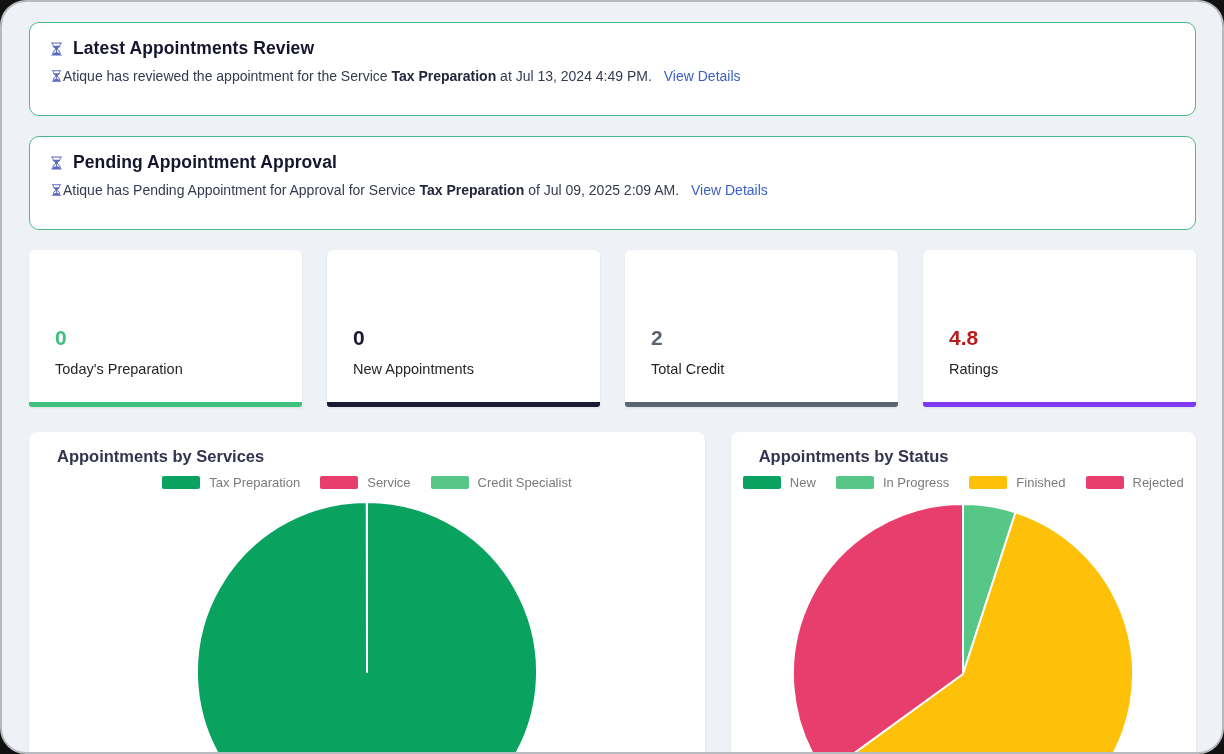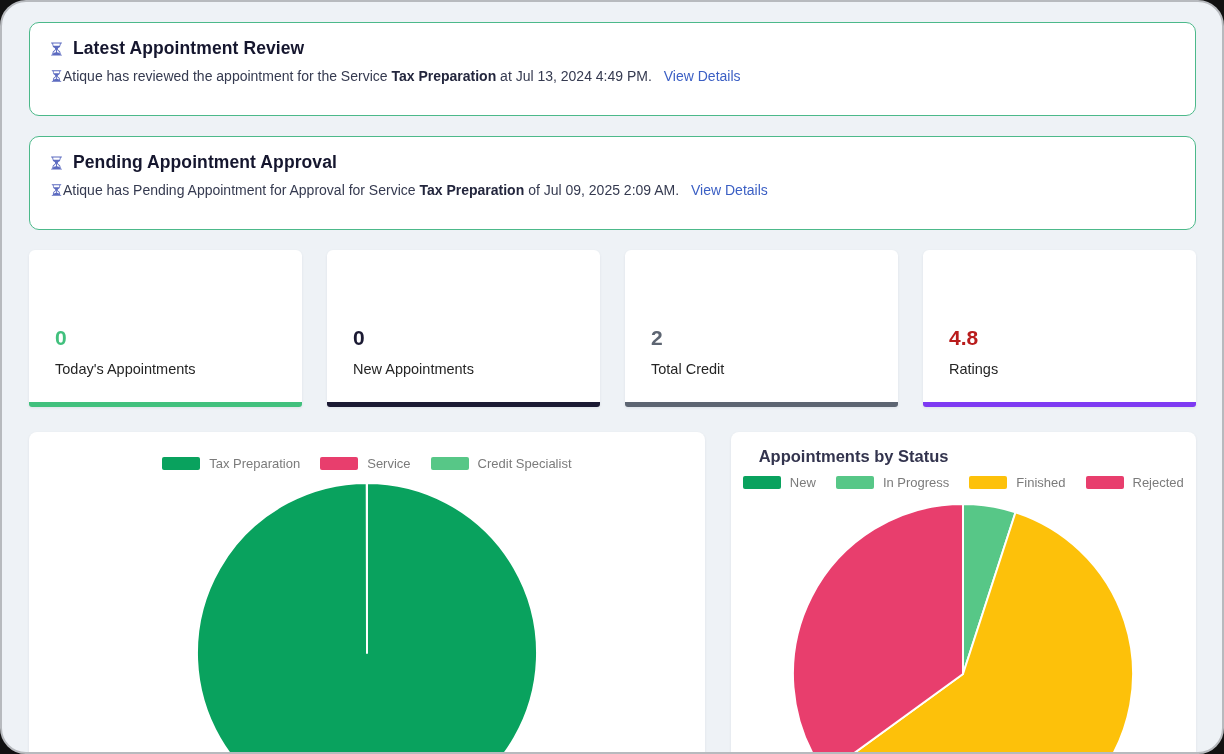--- a/index.html
+++ b/index.html
@@ -72,21 +72,21 @@
 <div class="window">
   <div class="content">
 
     <div class="banner">
       <div class="banner-title-row">
         <span class="hg-icon">
           <svg width="15" height="16" viewBox="0 0 16 16" fill="currentColor">
               <path d="M2.5 15a.5.5 0 1 1 0-1h1v-1a4.5 4.5 0 0 1 2.557-4.06c.29-.139.443-.377.443-.59v-.7c0-.213-.154-.451-.443-.59A4.5 4.5 0 0 1 3.5 3V2h-1a.5.5 0 0 1 0-1h11a.5.5 0 0 1 0 1h-1v1a4.5 4.5 0 0 1-2.557 4.06c-.29.139-.443.377-.443.59v.7c0 .213.154.451.443.59A4.5 4.5 0 0 1 12.5 13v1h1a.5.5 0 0 1 0 1h-11zm2-13v1c0 .537.12 1.045.337 1.5h6.326c.216-.455.337-.963.337-1.5V2h-7zm3 6.35c0 .701-.478 1.236-1.011 1.492A3.5 3.5 0 0 0 4.5 13s.866-1.299 3-1.48V8.35zm1 0v3.17c2.134.181 3 1.48 3 1.48a3.5 3.5 0 0 0-1.989-3.158C8.978 9.586 8.5 9.052 8.5 8.351z"></path>
             </svg>
         </span>
-        <span class="banner-title">Latest Appointment Review</span>
+        <span class="banner-title">Latest Appointments Review</span>
       </div>
       <div class="banner-msg-row">
         <span class="hg-icon">
           <svg width="13" height="14" viewBox="0 0 16 16" fill="currentColor">
               <path d="M2.5 15a.5.5 0 1 1 0-1h1v-1a4.5 4.5 0 0 1 2.557-4.06c.29-.139.443-.377.443-.59v-.7c0-.213-.154-.451-.443-.59A4.5 4.5 0 0 1 3.5 3V2h-1a.5.5 0 0 1 0-1h11a.5.5 0 0 1 0 1h-1v1a4.5 4.5 0 0 1-2.557 4.06c-.29.139-.443.377-.443.59v.7c0 .213.154.451.443.59A4.5 4.5 0 0 1 12.5 13v1h1a.5.5 0 0 1 0 1h-11zm2-13v1c0 .537.12 1.045.337 1.5h6.326c.216-.455.337-.963.337-1.5V2h-7zm3 6.35c0 .701-.478 1.236-1.011 1.492A3.5 3.5 0 0 0 4.5 13s.866-1.299 3-1.48V8.35zm1 0v3.17c2.134.181 3 1.48 3 1.48a3.5 3.5 0 0 0-1.989-3.158C8.978 9.586 8.5 9.052 8.5 8.351z"></path>
             </svg>
         </span>
         <span class="banner-msg">
           <span>Atique has reviewed the appointment for the Service</span>
           <b>Tax Preparation</b>
@@ -116,38 +116,39 @@
           <b>Tax Preparation</b>
           <span>of Jul 09, 2025 2:09 AM.</span>
           <a class="banner-link">View Details</a>
         </span>
       </div>
     </div>
 
     <div class="stats-row">
       <div class="stat-card" style="border-bottom-color: rgb(65, 192, 125);">
         <div class="stat-value" style="color: rgb(65, 192, 125);">0</div>
-        <div class="stat-label">Today's Appointments</div>
+        <div class="stat-label">Today's Preparation</div>
       </div>
       <div class="stat-card" style="border-bottom-color: rgb(27, 26, 51);">
         <div class="stat-value" style="color: rgb(27, 26, 51);">0</div>
         <div class="stat-label">New Appointments</div>
       </div>
       <div class="stat-card" style="border-bottom-color: rgb(93, 101, 114);">
         <div class="stat-value" style="color: rgb(93, 101, 114);">2</div>
         <div class="stat-label">Total Credit</div>
       </div>
       <div class="stat-card" style="border-bottom-color: rgb(126, 58, 242);">
         <div class="stat-value" style="color: #b91c1c;">4.8</div>
         <div class="stat-label">Ratings</div>
       </div>
     </div>
 
     <div class="charts-row">
       <div class="chart-card services">
+        <div class="chart-title">Appointments by Services</div>
         <div class="chart-legend">
             <span class="legend-item">
               <span class="legend-swatch" style="background: rgb(9, 162, 94);"></span>
               <span class="legend-label">Tax Preparation</span>
             </span>
             <span class="legend-item">
               <span class="legend-swatch" style="background: rgb(232, 62, 109);"></span>
               <span class="legend-label">Service</span>
             </span>
             <span class="legend-item">

